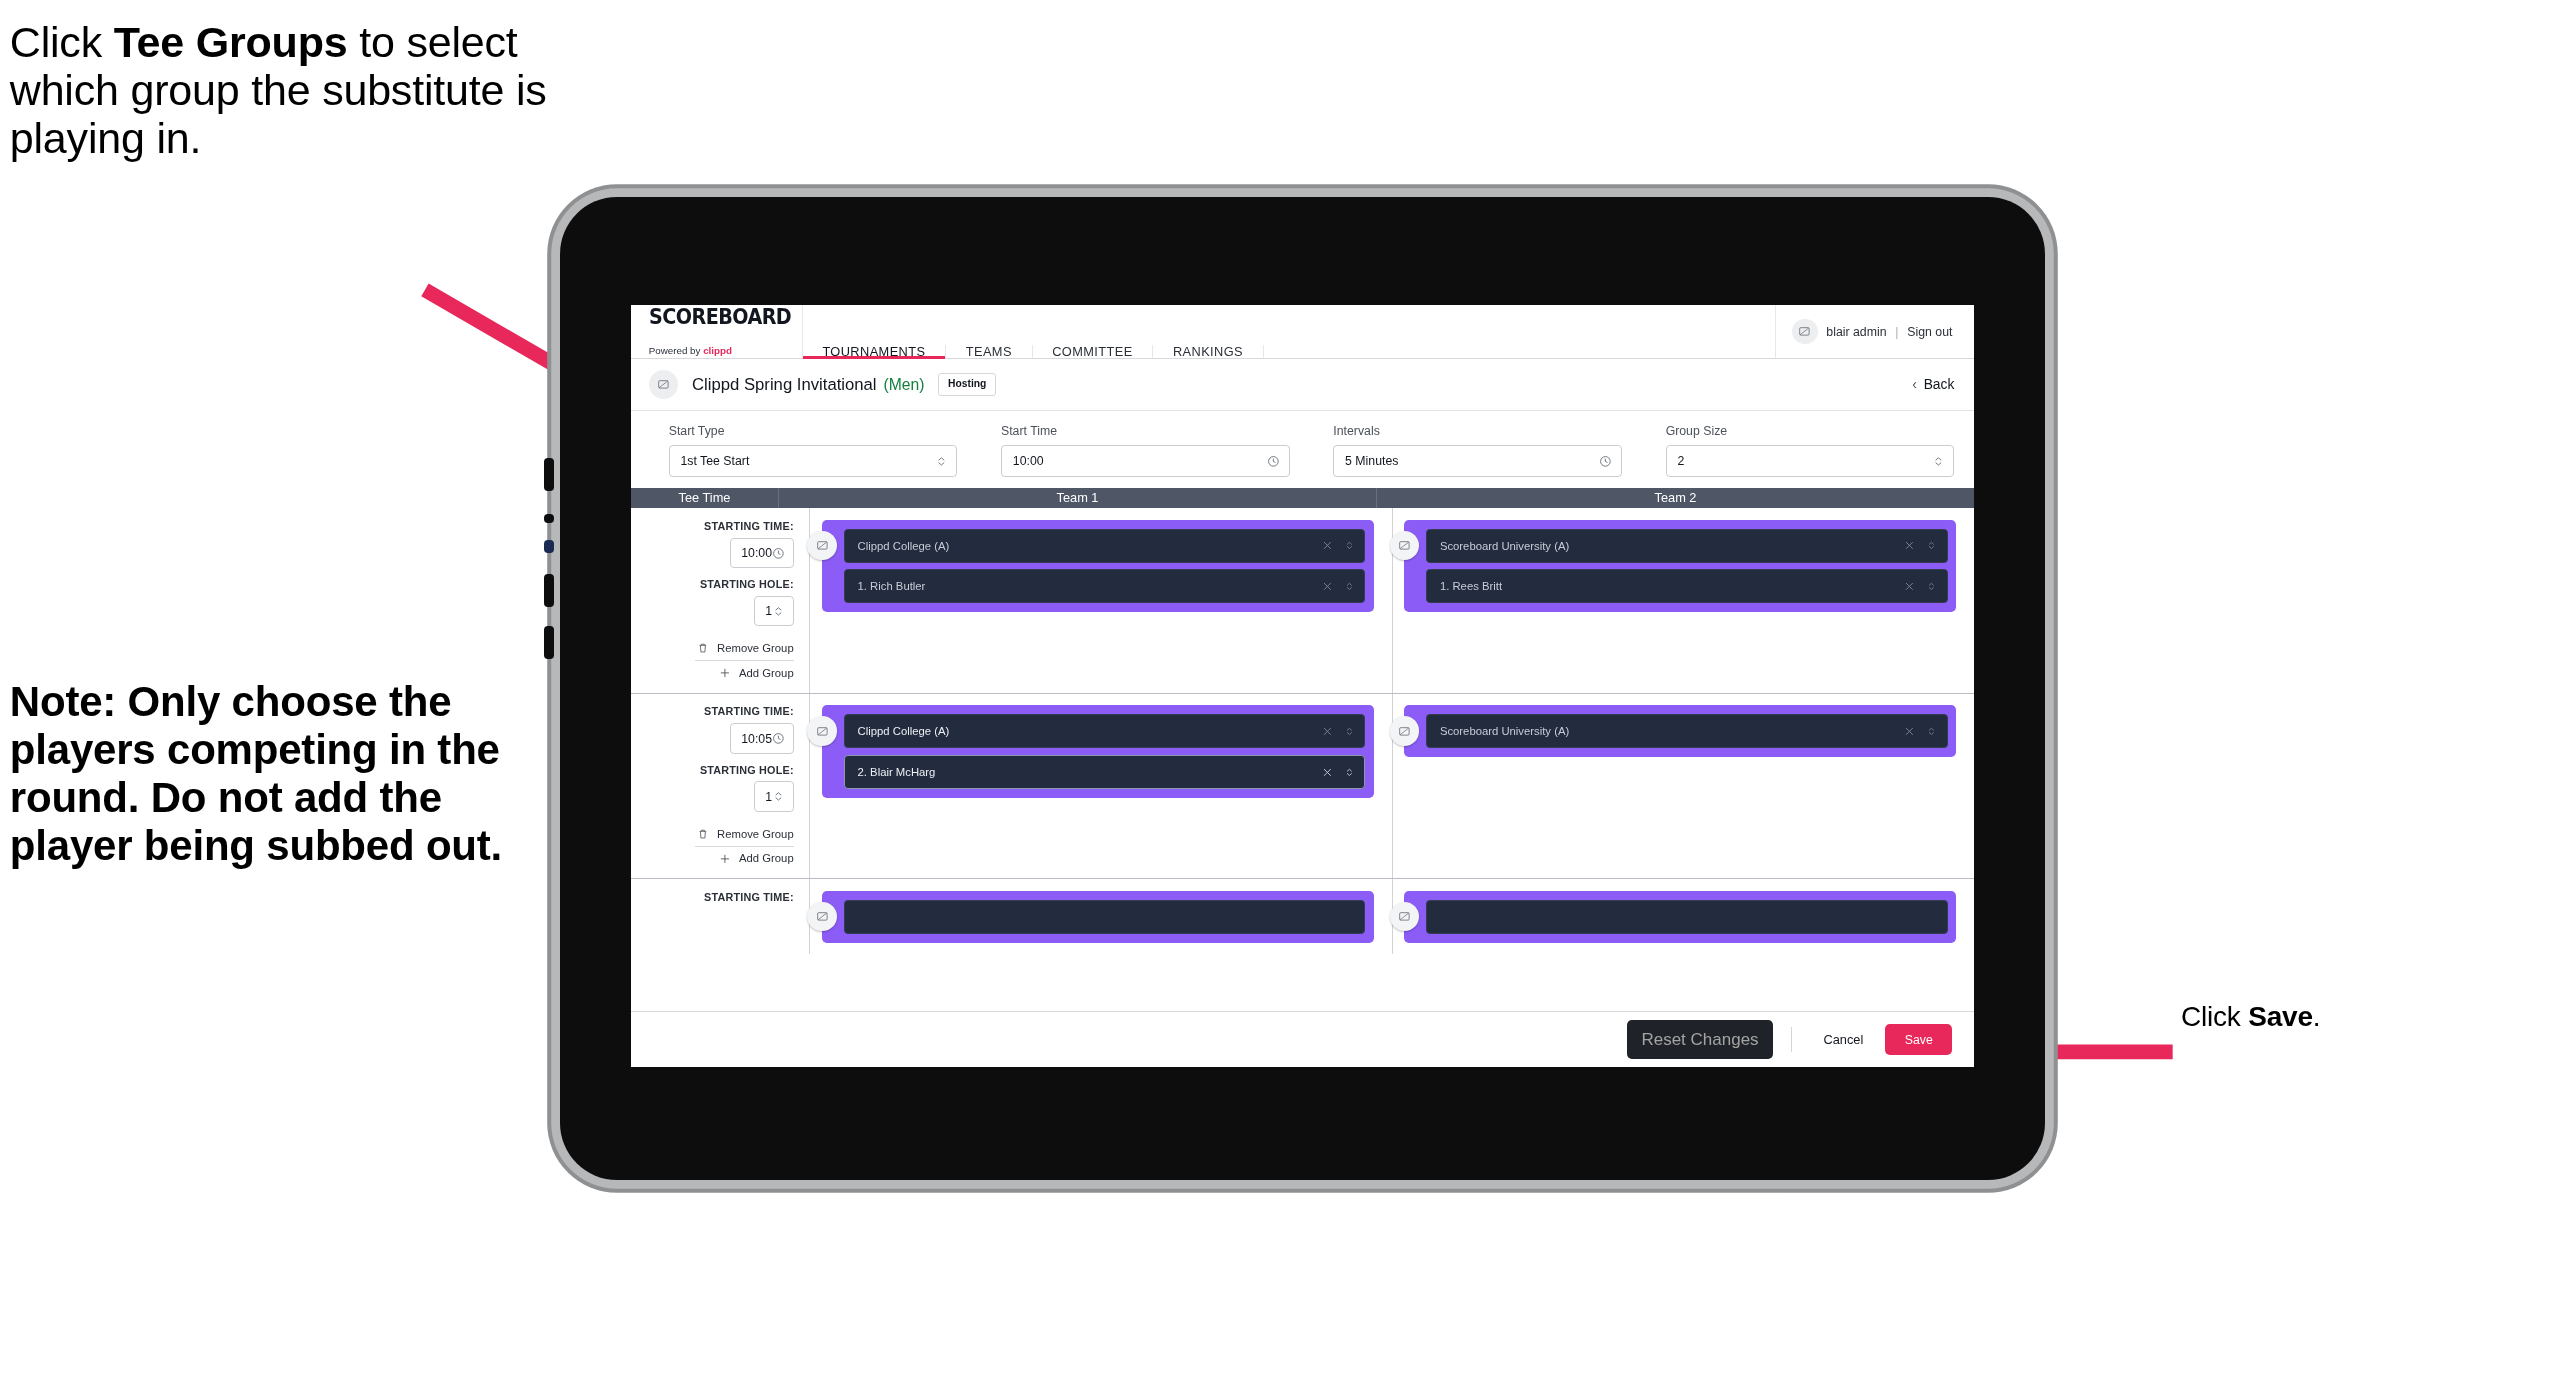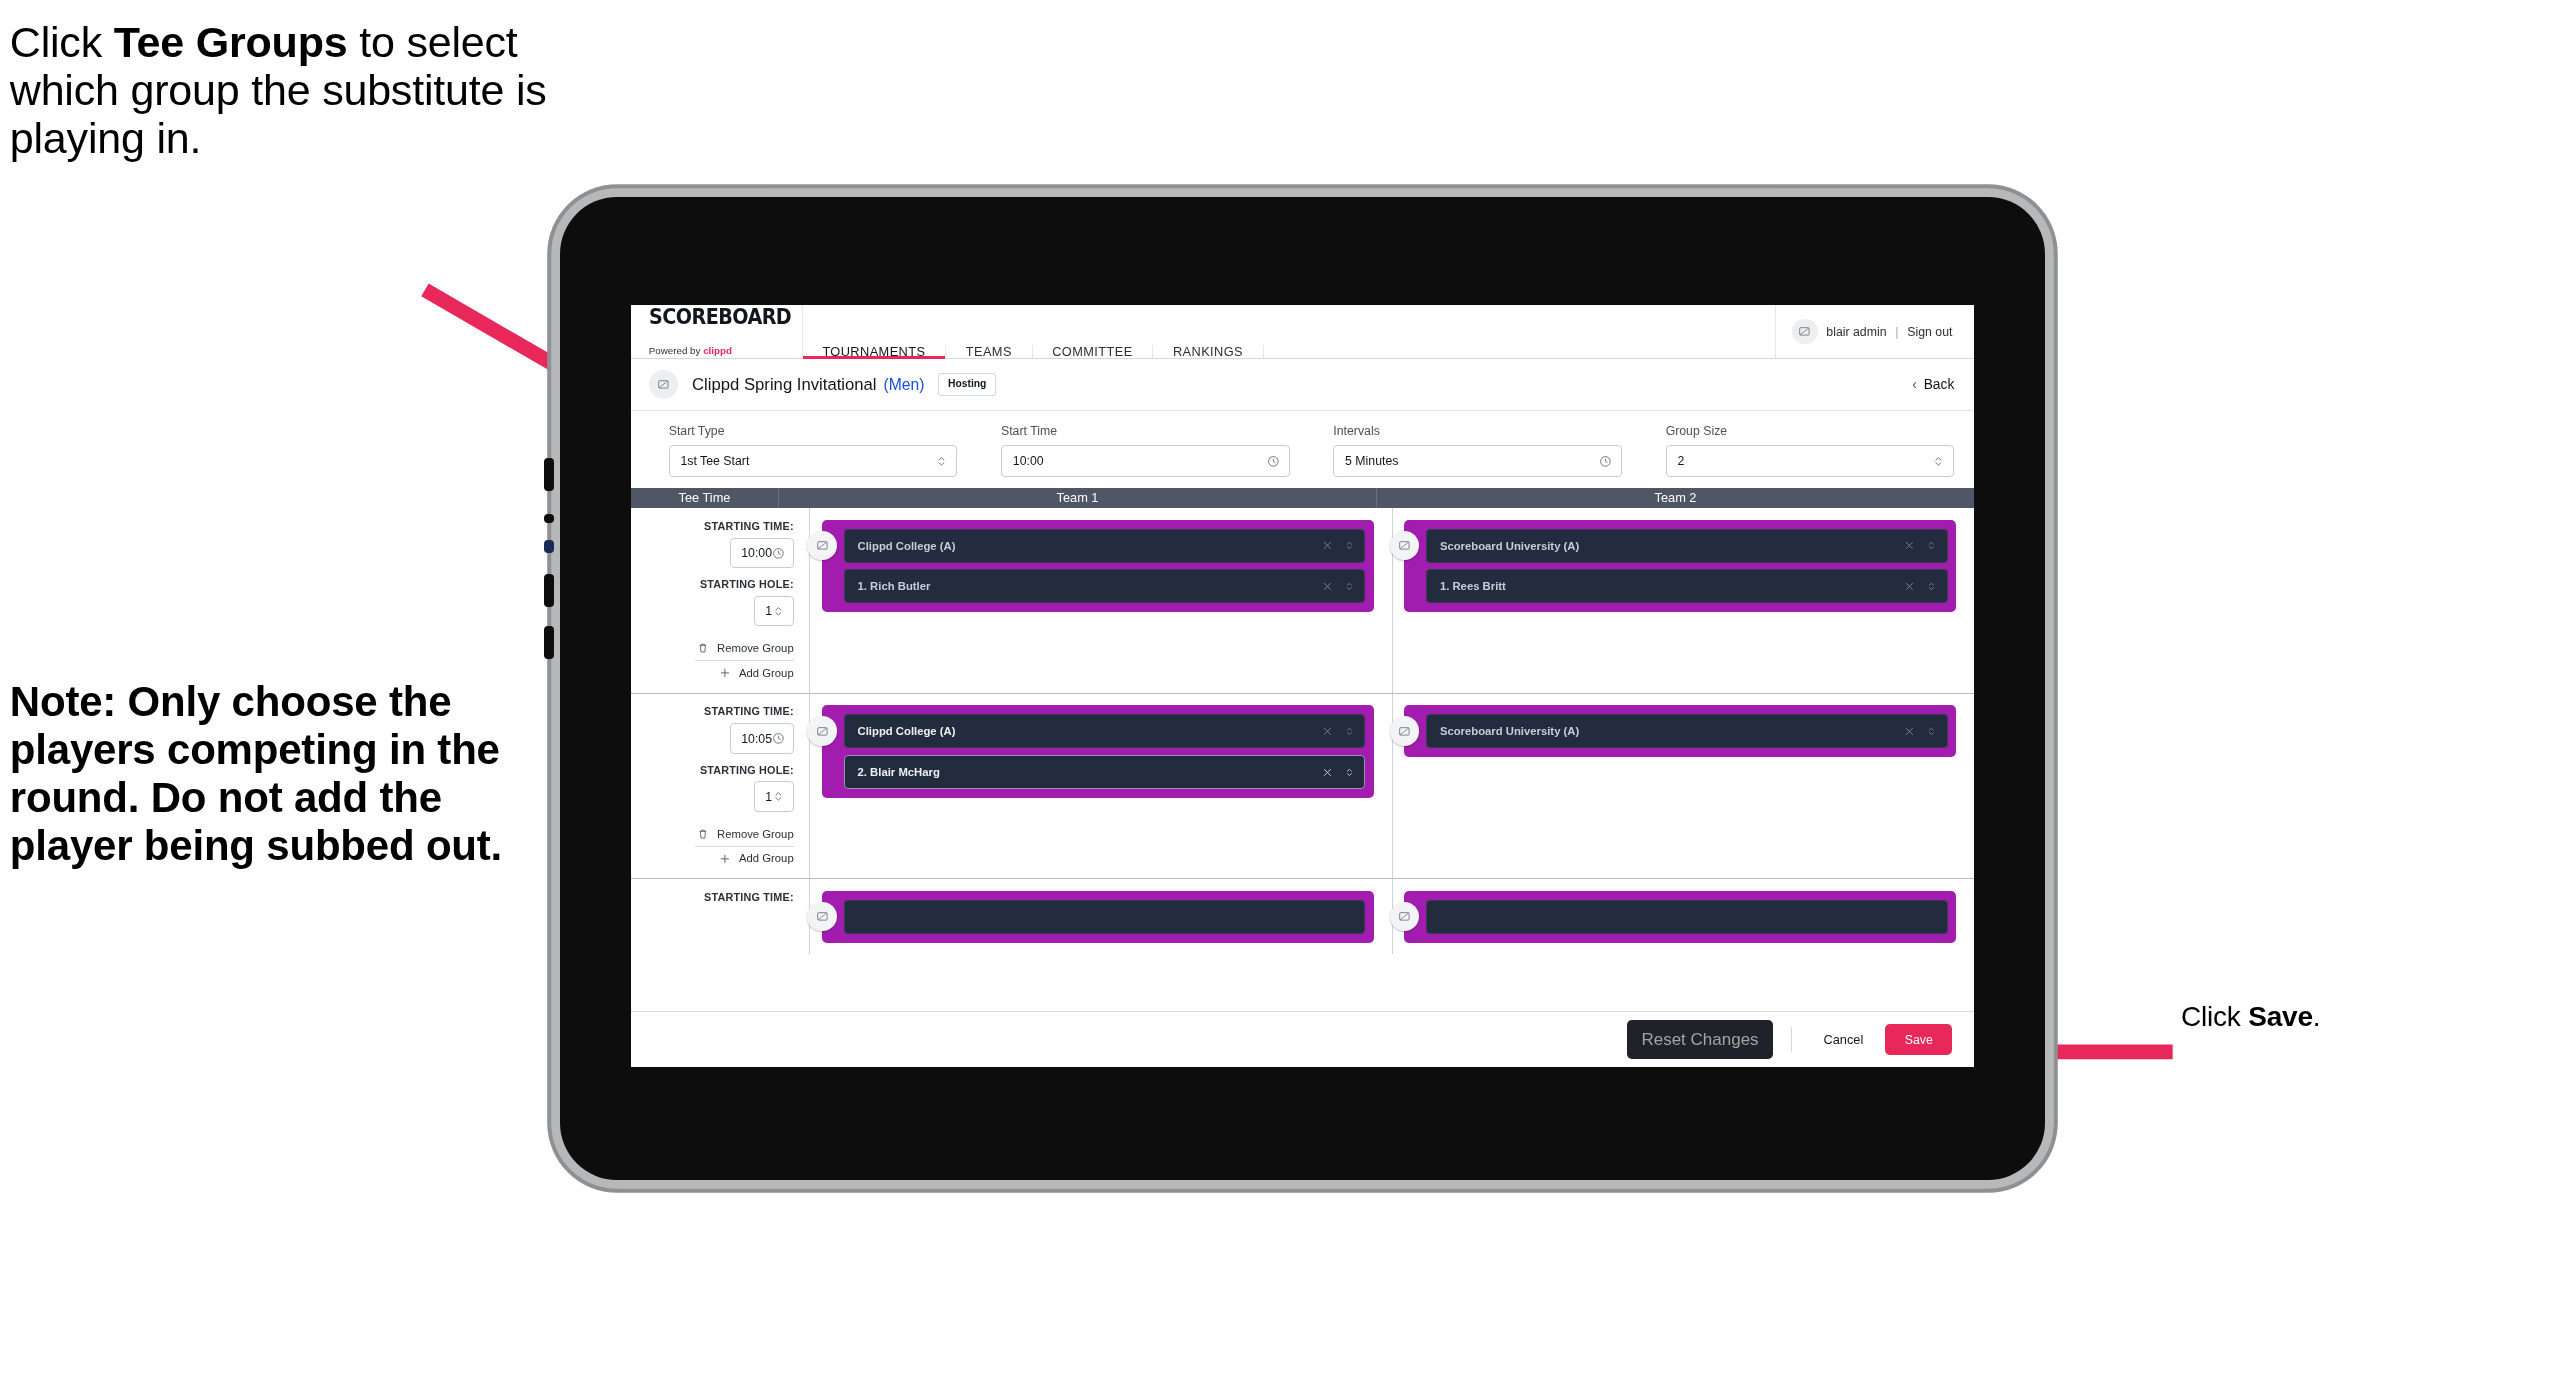--- a/index.html
+++ b/index.html
@@ -123,21 +123,21 @@
   
   #tbar {
     height: 51px; flex: 0 0 auto;
     display: flex; align-items: center;
     padding: 0 19.7px 0 17.7px;
     border-bottom: 1px solid #e2e4e7;
     background: #ffffff;
   }
   #tbar .avatar-circle { width: 29.5px; height: 29.5px; margin-right: 13.8px; }
   #tourn-name { font-size: 16.7px; color: #12161f; }
-  #tourn-gender { font-size: 15.7px; color: #1d4ed8; margin-left: 6.9px; }
+  #tourn-gender { font-size: 15.7px; color: #15803d; margin-left: 6.9px; }
   #hosting-badge {
     margin-left: 13.8px;
     border: 1px solid #d4d7db;
     border-radius: 2.9px;
     padding: 4.9px 8.8px;
     font-size: 10.3px; font-weight: 700; color: #12161f;
     line-height: 1;
   }
   #tbar-spacer { flex: 1 1 auto; }
   #back-link {
@@ -217,25 +217,25 @@
 
   .cell-team {
     flex: 1 1 0; min-width: 0;
     border-right: 1px solid #cfd2d7;
     padding: 11.8px 17.7px 11.8px 11.8px;
     position: relative;
   }
   .cell-team:last-child { border-right: none; }
 
   .teamcard {
-    background: #a21caf;
+    background: #8b5cf6;
     border-radius: 4.9px;
     padding: 8.8px 8.8px 8.8px 21.6px;
     position: relative;
-    display: flex; flex-direction: column; gap: 6.9px; font-weight: bold;
+    display: flex; flex-direction: column; gap: 6.9px;
   }
   .teamcard .logo {
     position: absolute; left: -14.7px; top: 10.8px;
     width: 29.5px; height: 29.5px; border-radius: 50%;
     background: #f3f4f6;
     display: flex; align-items: center; justify-content: center;
     box-shadow: 0 1px 2px rgba(0,0,0,.25);
   }
   .slot {
     height: 32px;

